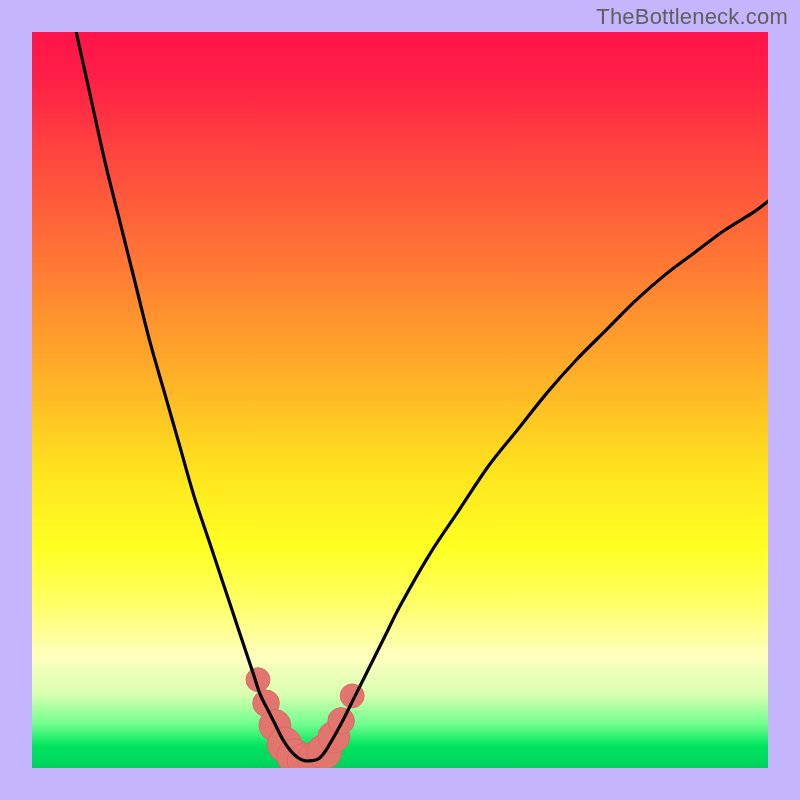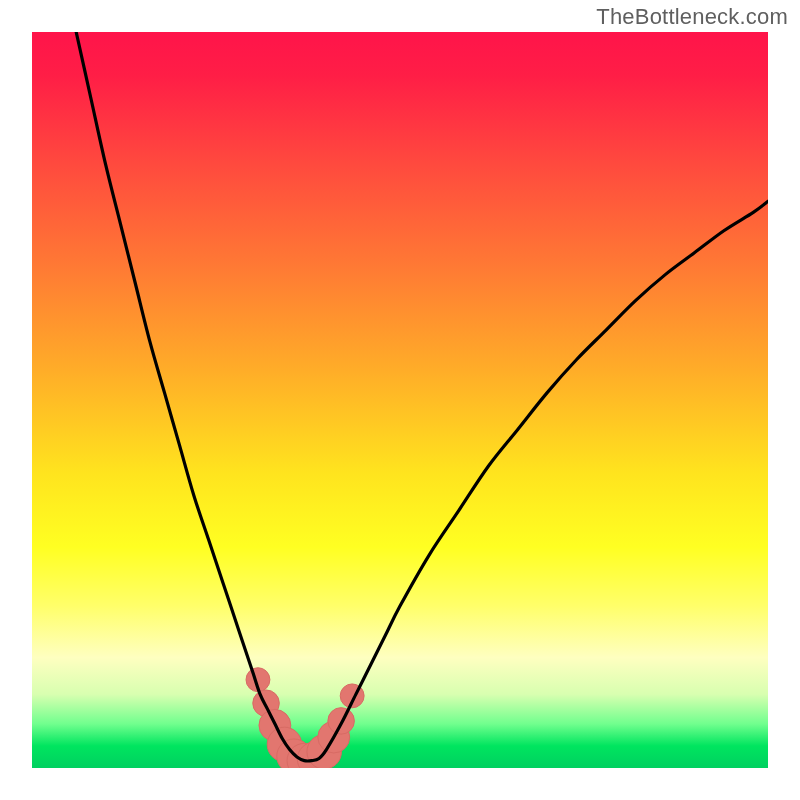--- a/index.html
+++ b/index.html
@@ -10,21 +10,21 @@
     background: #000;
     overflow: hidden;
     font-family: Arial, Helvetica, sans-serif;
   }
   .frame {
     position: absolute;
     left: 0;
     top: 0;
     width: 800px;
     height: 800px;
-    background: #ffffff;
+    background: #c4b5fd;
   }
   .plot-area {
     position: absolute;
     left: 32px;
     top: 32px;
     width: 736px;
     height: 736px;
     
     background: linear-gradient(to bottom,
       #ff144a 0%,

